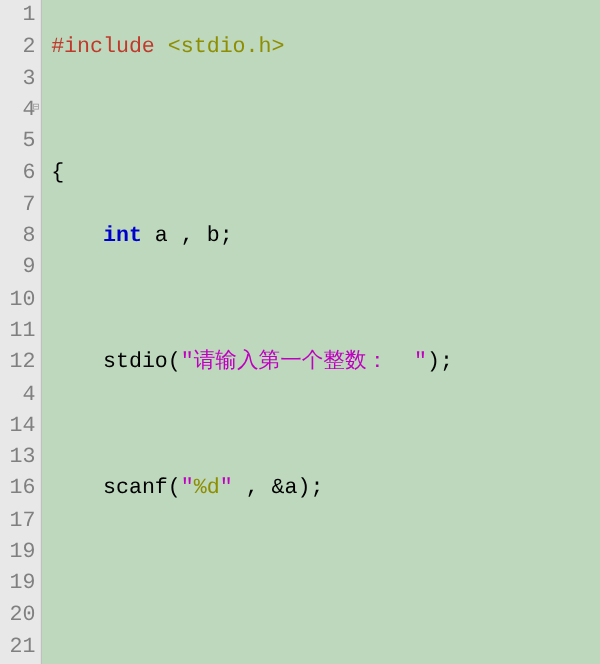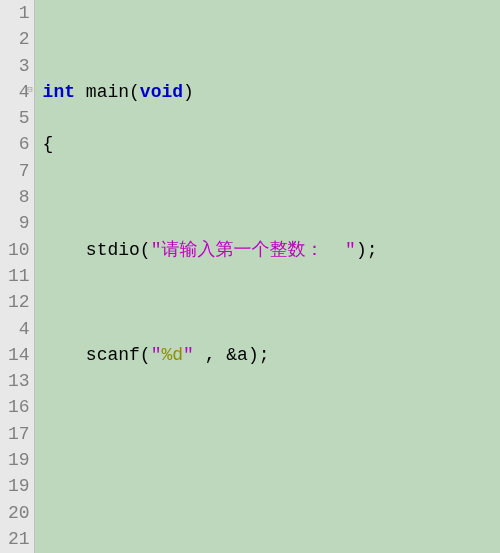--- a/index.html
+++ b/index.html
@@ -73,23 +73,24 @@
     <div class="gutter-line">13</div>
     <div class="gutter-line">16</div>
     <div class="gutter-line">17</div>
     <div class="gutter-line">19</div>
     <div class="gutter-line">19</div>
     <div class="gutter-line">20</div>
     <div class="gutter-line">21</div>
   </div>
 
   <div class="code">
+<div class="code-line"><span class="pp">#include</span> <span class="inc">&lt;stdio.h&gt;</span></div>
 <div class="code-line"></div>
-<div class="code-line"><span class="kw">int</span> <span class="fn">main</span><span class="p">(</span><span class="kw">void</span><span class="p">)</span></div>
 <div class="code-line"><span class="p">{</span></div>
+<div class="code-line">    <span class="kw">int</span><span class="id"> a , b;</span></div>
 <div class="code-line"></div>
 <div class="code-line">    <span class="fn">stdio</span><span class="p">(</span><span class="str">"</span><span class="str">请输入第一个整数：  </span><span class="str">"</span><span class="p">);</span></div>
 <div class="code-line"></div>
 <div class="code-line">    <span class="fn">scanf</span><span class="p">(</span><span class="str">"</span><span class="fmt">%d</span><span class="str">"</span><span class="id"> , &amp;a);</span></div>
 <div class="code-line"></div>
 <div class="code-line">    </div>
 
 
 
 

